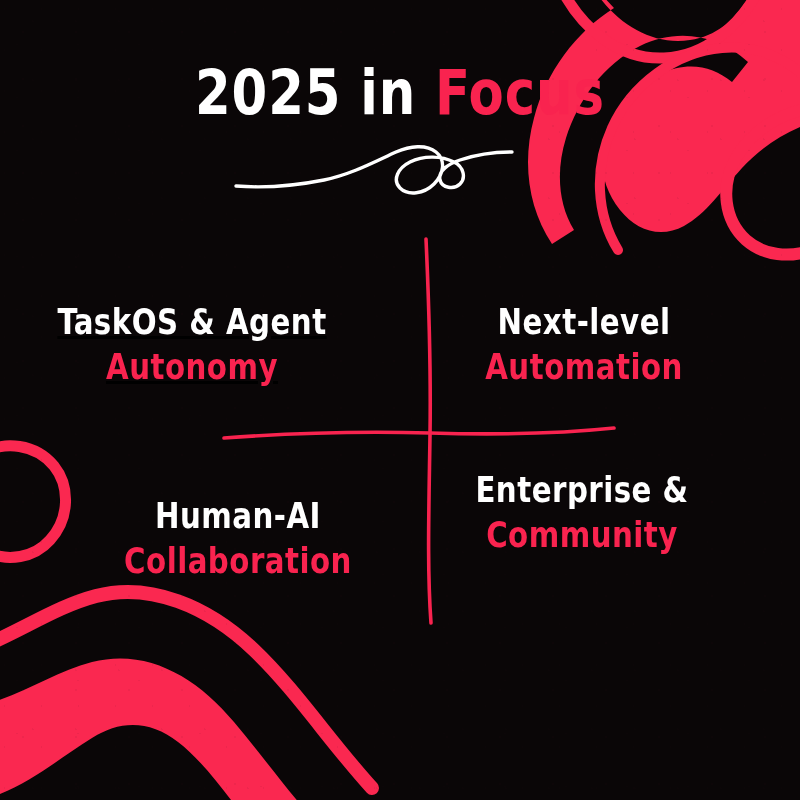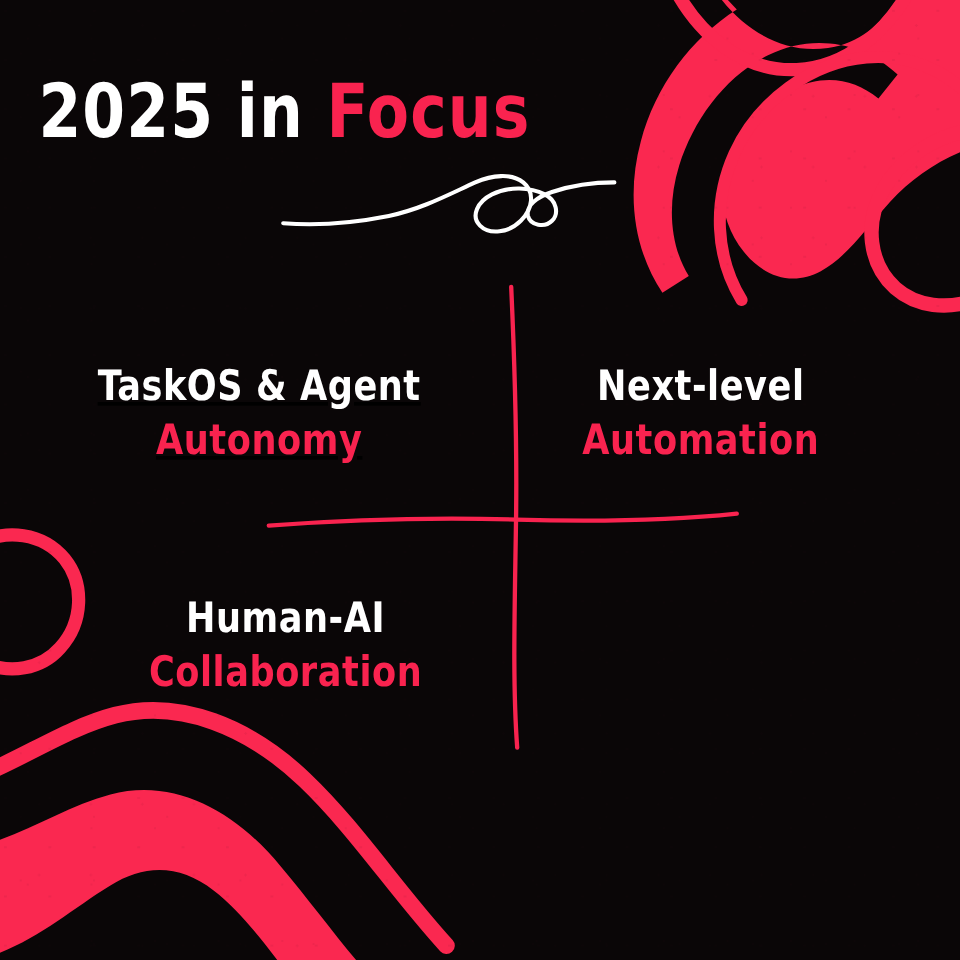--- a/index.html
+++ b/index.html
@@ -42,21 +42,21 @@
     background-size: 37px 41px, 53px 47px, 43px 59px, 61px 53px;
     pointer-events: none;
   }
 
   
   #title-block {
     position: absolute;
     left: 0;
     top: 62px;
     width: 800px;
-    text-align: left;
+    text-align: center;
   }
   .headline {
     margin: 0;
     font-family: "DejaVu Sans", sans-serif;
     font-weight: 700;
     font-size: 62px;
     line-height: 1;
     letter-spacing: 1px;
     font-stretch: condensed;
     transform: scaleX(.92);
@@ -96,21 +96,21 @@
     font-size: 35px;
     line-height: 1.28;
     letter-spacing: .5px;
     font-stretch: condensed;
     transform: scaleX(.93);
     white-space: nowrap;
   }
   .quad-line.top { color: #ffffff; }
   .quad-line.bot { color: #f9234f; }
 
-  #quad-tl { left: 36px;  top: 300px; text-decoration: underline; }
+  #quad-tl { left: 12px;  top: 300px; text-decoration: underline; }
   #quad-tr { left: 404px; top: 300px; }
   #quad-bl { left: 58px;  top: 494px; }
   #quad-br { left: 402px; top: 468px; }
 </style>
 </head>
 <body>
 
 <div id="poster">
 
   <svg id="bg-art" viewBox="0 0 800 800" aria-hidden="true">
@@ -209,14 +209,18 @@
   <div class="quad" id="quad-tr">
     <div class="quad-line top">Next-level</div>
     <div class="quad-line bot">Automation</div>
   </div>
 
   <div class="quad" id="quad-bl">
     <div class="quad-line top">Human-AI</div>
     <div class="quad-line bot">Collaboration</div>
   </div>
 
+  <div class="quad" id="quad-br">
+    <div class="quad-line top">Enterprise &amp;</div>
+    <div class="quad-line bot">Community</div>
+  </div>
 
 </div>
 
 </body></html>

